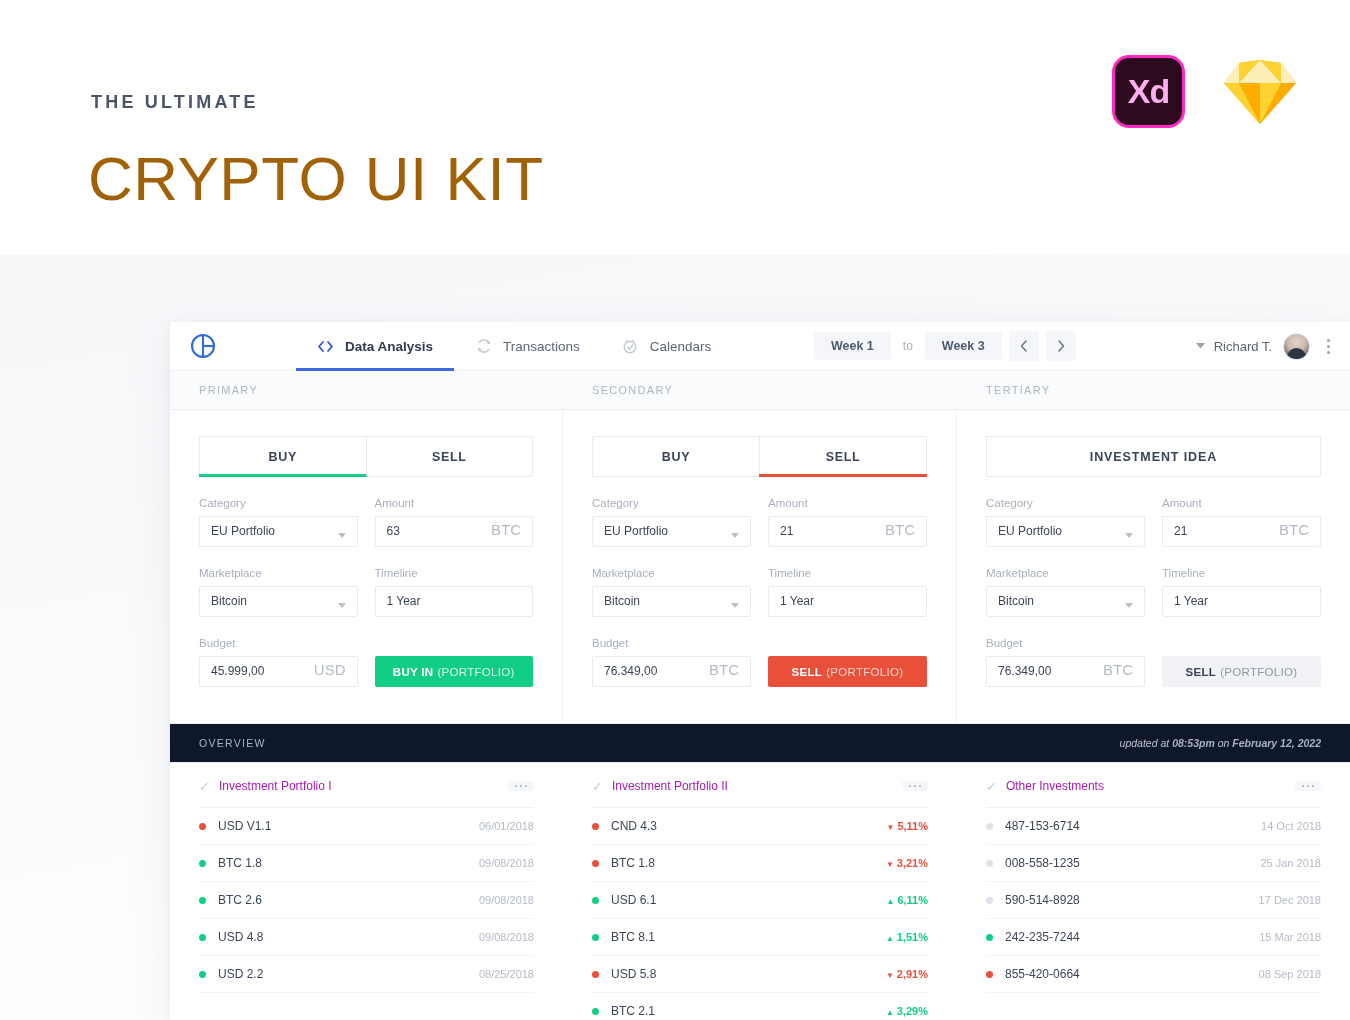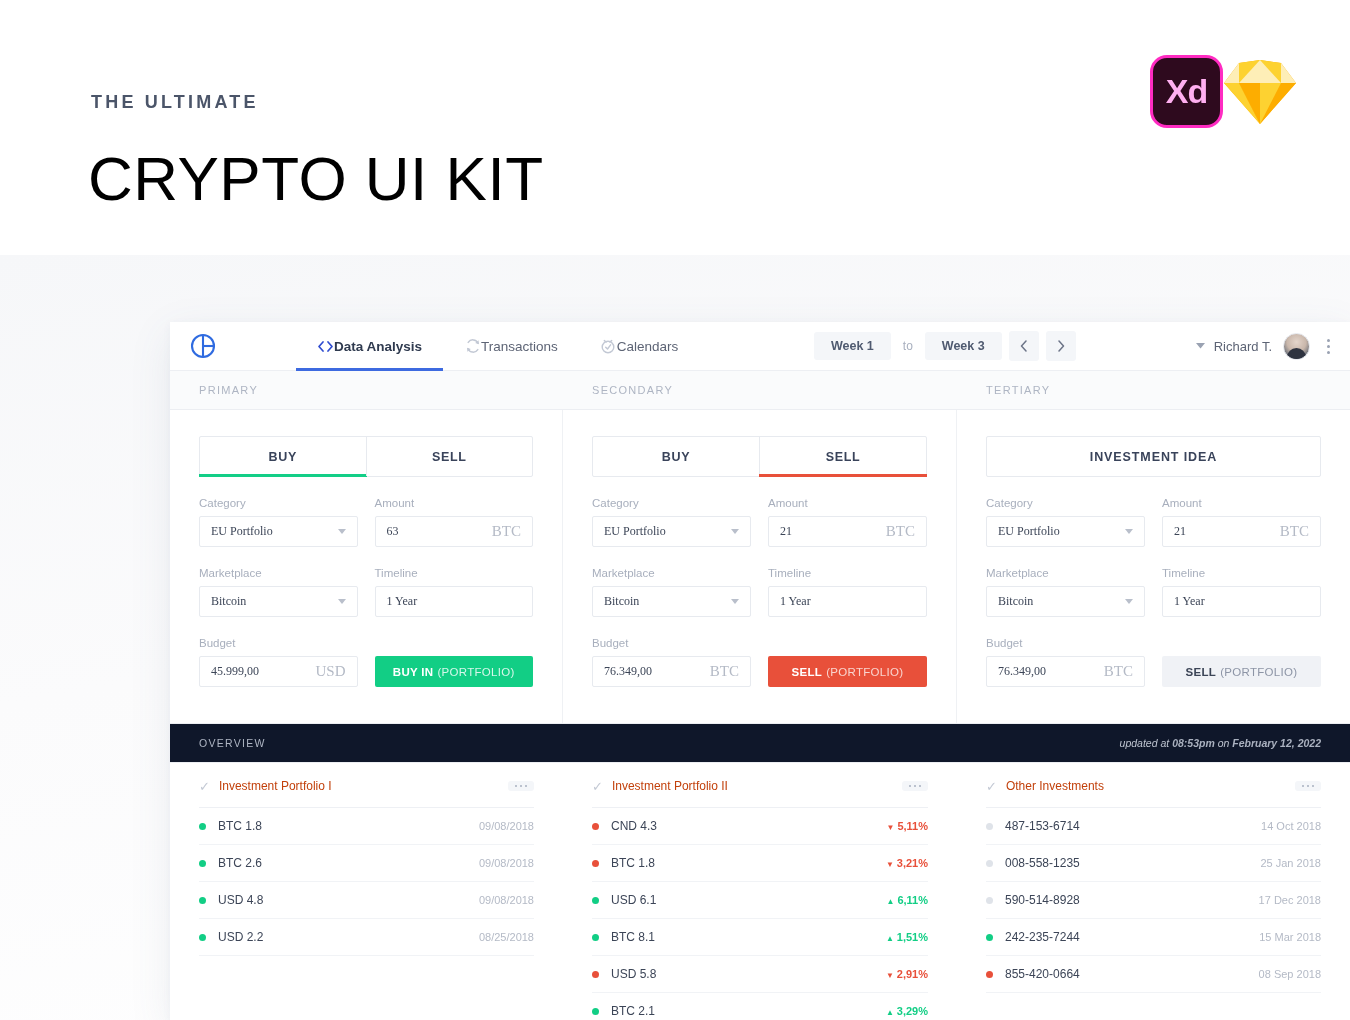--- a/index.html
+++ b/index.html
@@ -12,24 +12,24 @@
   .page{position:relative;width:1350px;height:1020px;}
 
   
   .hero{position:absolute;left:0;top:0;width:1350px;height:258px;background:#fff;}
   .kicker{
     position:absolute;left:91px;top:92px;
     font-size:18px;font-weight:bold;letter-spacing:3.2px;color:#4b5569;
   }
   .bigtitle{
     position:absolute;left:88px;top:148px;
-    font-size:62px;font-weight:normal;letter-spacing:.5px;color:#000000;
+    font-size:62px;font-weight:normal;letter-spacing:.5px;color:#a16207;
     line-height:1;
   }
-  .hero-icons{position:absolute;right:53px;top:55px;display:flex;align-items:center;}
+  .hero-icons{position:absolute;right:53px;top:55px;display:flex;align-items:center;gap:38px;}
   .xd-icon{
     width:73px;height:73px;border-radius:17px;
     background:#2e0a1e;border:3px solid #ff2bc2;
     display:flex;align-items:center;justify-content:center;
     color:#ffaff0;font-size:34px;font-weight:bold;letter-spacing:-1px;
     box-sizing:border-box;
   }
   .sketch-icon{width:74px;height:66px;display:block;}
 
   
@@ -42,21 +42,21 @@
     background:#ffffff;
     box-shadow:0 12px 40px rgba(80,95,130,.10), 0 2px 8px rgba(80,95,130,.05);
     overflow:hidden;
   }
 
   
   .navbar{position:relative;height:48px;border-bottom:1px solid #edeff3;display:flex;align-items:center;}
   .logo{margin-left:19px;width:28px;height:28px;display:flex;align-items:center;justify-content:center;}
   .nav-tabs{display:flex;align-items:center;margin-left:79px;height:48px;}
   .nav-tab{
-    display:flex;align-items:center;height:48px;
+    display:flex;align-items:center;gap:11px;height:48px;
     padding:0 21px;position:relative;box-sizing:border-box;
     font-size:13.5px;color:#5d6475;
   }
   .nav-tab .ic{width:17px;height:17px;display:flex;align-items:center;justify-content:center;flex:0 0 auto;}
   .nav-tab.active{color:#2f3a4f;font-weight:bold;}
   .nav-tab.active:after{
     content:"";position:absolute;left:0;right:0;bottom:-1px;height:3px;background:#3d6ae0;
   }
   .nav-right{margin-left:auto;display:flex;align-items:center;padding-right:16px;}
   .week-chip{
@@ -108,22 +108,22 @@
   .seg-item + .seg-item{border-left:1px solid #e7eaef;}
   .seg-item.act-green:after{content:"";position:absolute;left:-1px;right:-1px;bottom:-1px;height:3px;background:#13ce87;}
   .seg-item.act-red:after{content:"";position:absolute;left:-1px;right:-1px;bottom:-1px;height:3px;background:#e8503a;}
   .seg.single .seg-item{letter-spacing:.9px;}
 
   .row2{display:flex;gap:17px;margin-top:20px;}
   .fld{flex:1;min-width:0;}
   .fld-label{font-size:11.5px;color:#a8afbd;margin-bottom:7px;}
   .ctl{
     height:31px;border:1px solid #e7eaef;border-radius:2px;background:#fff;
-    display:flex;align-items:center;padding:8px 11px;box-sizing:border-box;
-    font-size:12px;color:#3c4557;font-family:Liberation Serif, serif;
+    display:flex;align-items:flex-end;padding:8px 11px;box-sizing:border-box;
+    font-size:12px;color:#3c4557;
   }
   .ctl .suffix{margin-left:auto;color:#b4bac6;font-size:15px;}
   .ctl .dd{margin-left:auto;width:0;height:0;border-left:4px solid transparent;border-right:4px solid transparent;border-top:5px solid #b9bfcb;}
   .btn{
     flex:1;height:31px;border-radius:2px;display:flex;align-items:center;justify-content:center;
     font-size:11.5px;letter-spacing:.3px;
   }
   .btn b{font-weight:bold;margin-right:4px;}
   .btn.green{background:#12ce85;color:#fff;}
   .btn.green span{color:#d6f7ea;}
@@ -143,21 +143,21 @@
 
   .lists{display:flex;padding-top:2px;}
   .lcol{padding:0 29px;box-sizing:border-box;}
   .lcol.c1{width:393px;}
   .lcol.c2{width:394px;}
   .lcol.c3{flex:1;}
   .lhead{
     display:flex;align-items:center;height:42px;border-bottom:1px solid #eef0f4;
   }
   .check{color:#c3c9d4;font-size:13px;margin-right:9px;}
-  .lhead-t{font-size:12px;color:#c2410c;}
+  .lhead-t{font-size:12px;color:#a21caf;}
   .dots{
     margin-left:auto;background:#f4f6f9;border-radius:3px;padding:4px 7px;
     display:flex;gap:2.5px;align-items:center;
   }
   .dots i{width:2.5px;height:2.5px;border-radius:50%;background:#a9b1bf;display:block;}
   .lrow{
     display:flex;align-items:center;height:36px;border-bottom:1px solid #f1f3f6;
     font-size:12px;color:#3c4557;
   }
   .bullet{width:7px;height:7px;border-radius:50%;margin-right:12px;flex:0 0 auto;}
@@ -451,20 +451,25 @@
           <span class="check">✓</span>
           <span class="lhead-t">Investment Portfolio I</span>
           <span class="dots">
               <i></i>
               <i></i>
               <i></i>
             </span>
         </div>
         <div>
             <div class="lrow">
+              <span class="bullet" style="background: rgb(232, 80, 58);"></span>
+              <span>USD V1.1</span>
+              <span class="right">06/01/2018</span>
+            </div>
+            <div class="lrow">
               <span class="bullet" style="background: rgb(18, 206, 133);"></span>
               <span>BTC 1.8</span>
               <span class="right">09/08/2018</span>
             </div>
             <div class="lrow">
               <span class="bullet" style="background: rgb(18, 206, 133);"></span>
               <span>BTC 2.6</span>
               <span class="right">09/08/2018</span>
             </div>
             <div class="lrow">

